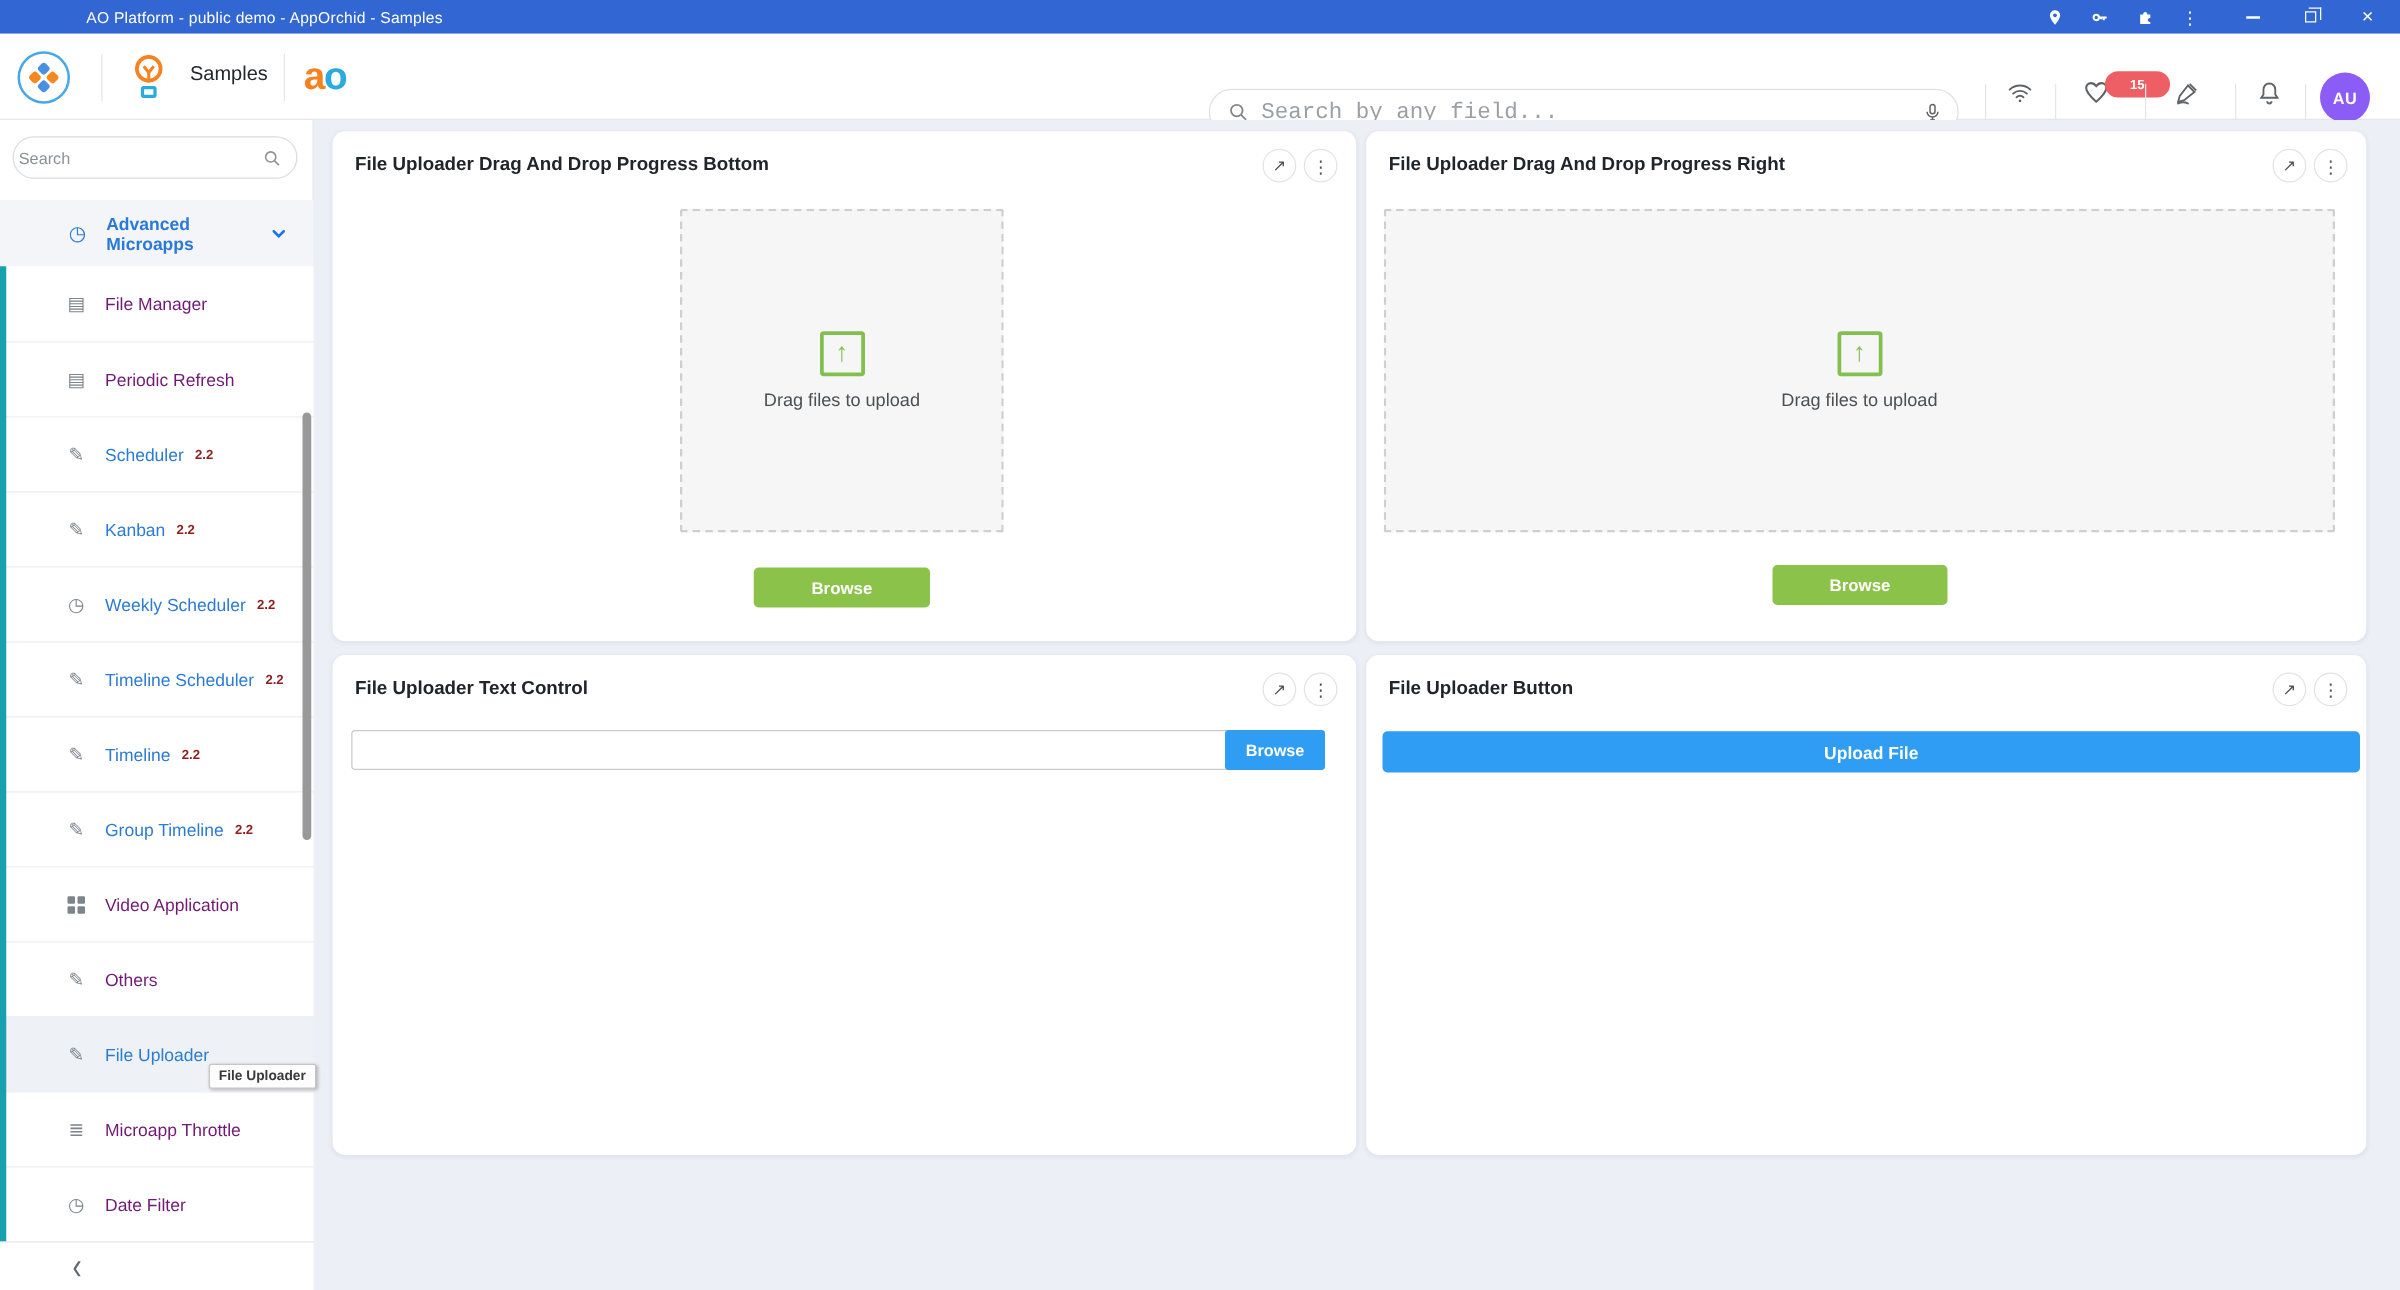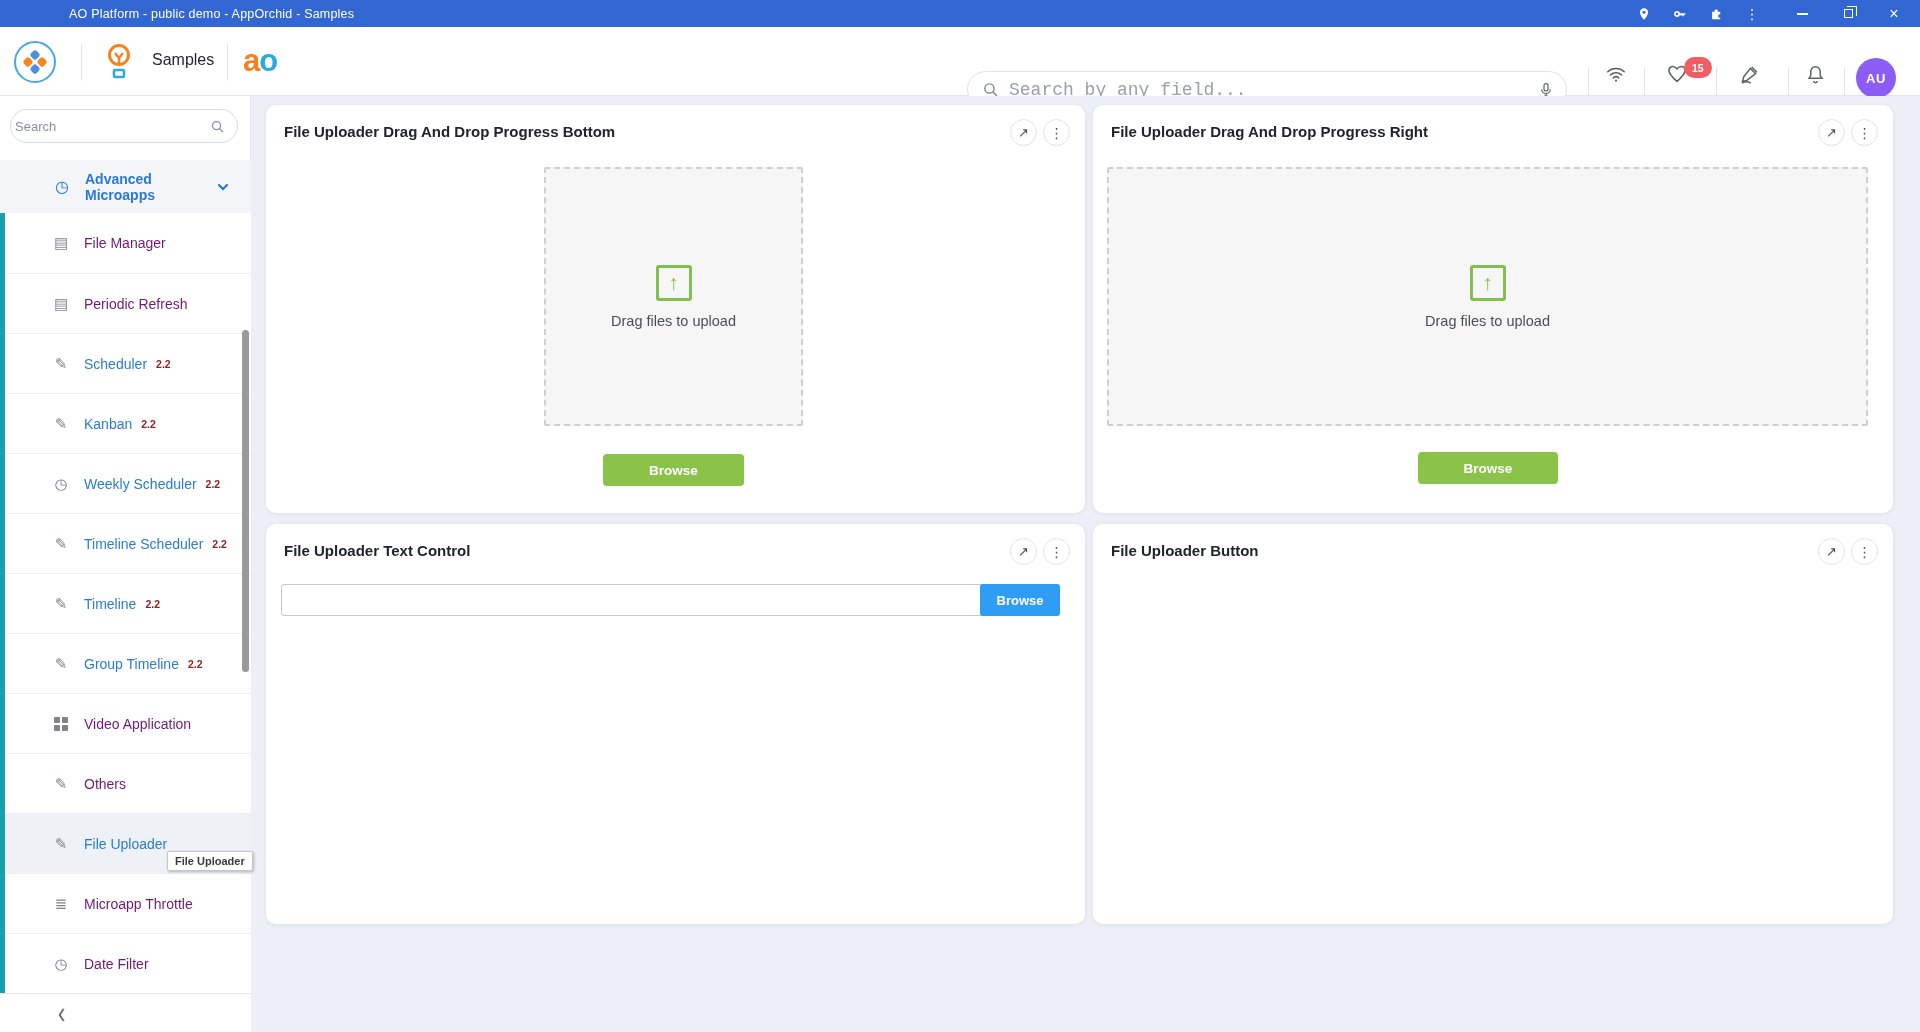--- a/index.html
+++ b/index.html
@@ -36,21 +36,21 @@
              border-radius:19px; background:#fff; display:flex; align-items:center; }
   .hsearch input { border:none; outline:none; flex:1; font-size:18px; color:#3c4043; background:transparent;
                    font-family:Liberation Mono, monospace; }
   .hsearch input::placeholder { color:#9aa0a6; }
   .hsearch .sico { margin:0 10px 0 14px; }
   .hsearch .mico { margin-right:12px; }
 
   .hdr-ico { position:absolute; top:36px; width:22px; height:22px; display:flex; align-items:center; justify-content:center; }
   .fav-badge { position:absolute; left:1684px; top:30px; min-width:21px; height:21px; border-radius:11px;
                background:#ee5f65; color:#fff; font-size:10.5px; font-weight:700; display:flex;
-               align-items:center; justify-content:center; padding:0 8px; }
+               align-items:center; justify-content:center; padding:0 20px; }
   .avatar { position:absolute; left:1856px; top:31px; width:40px; height:40px; border-radius:50%;
             background:#8b5cf6; color:#fff; font-size:13px; font-weight:700; display:flex;
             align-items:center; justify-content:center; letter-spacing:.5px; }
 
   
   .sidebar { position:absolute; left:0; top:96px; width:251px; height:936px; background:#fff;
              border-right:1px solid #e4e6ea; }
   .ssearch { position:absolute; left:10px; top:13px; width:228px; height:34px; border:1px solid #d9dce1;
              border-radius:17px; background:#fff; display:flex; align-items:center; }
   .ssearch input { border:none; outline:none; flex:1; font-size:13px; color:#3c4043; margin-left:4px;
@@ -363,16 +363,17 @@
       <span class="cbtn expand">↗</span>
       <span class="cbtn kebab">⋮</span>
       <input type="text" class="file-input" value="" style="">
       <button class="browse-blue">Browse</button>
     </div>
 
     <div class="card card4">
       <span class="card-title">File Uploader Button</span>
       <span class="cbtn expand">↗</span>
       <span class="cbtn kebab">⋮</span>
+      <button class="upload-file">Upload File</button>
     </div>
 
   </div>
 </div>
 
 </body></html>

